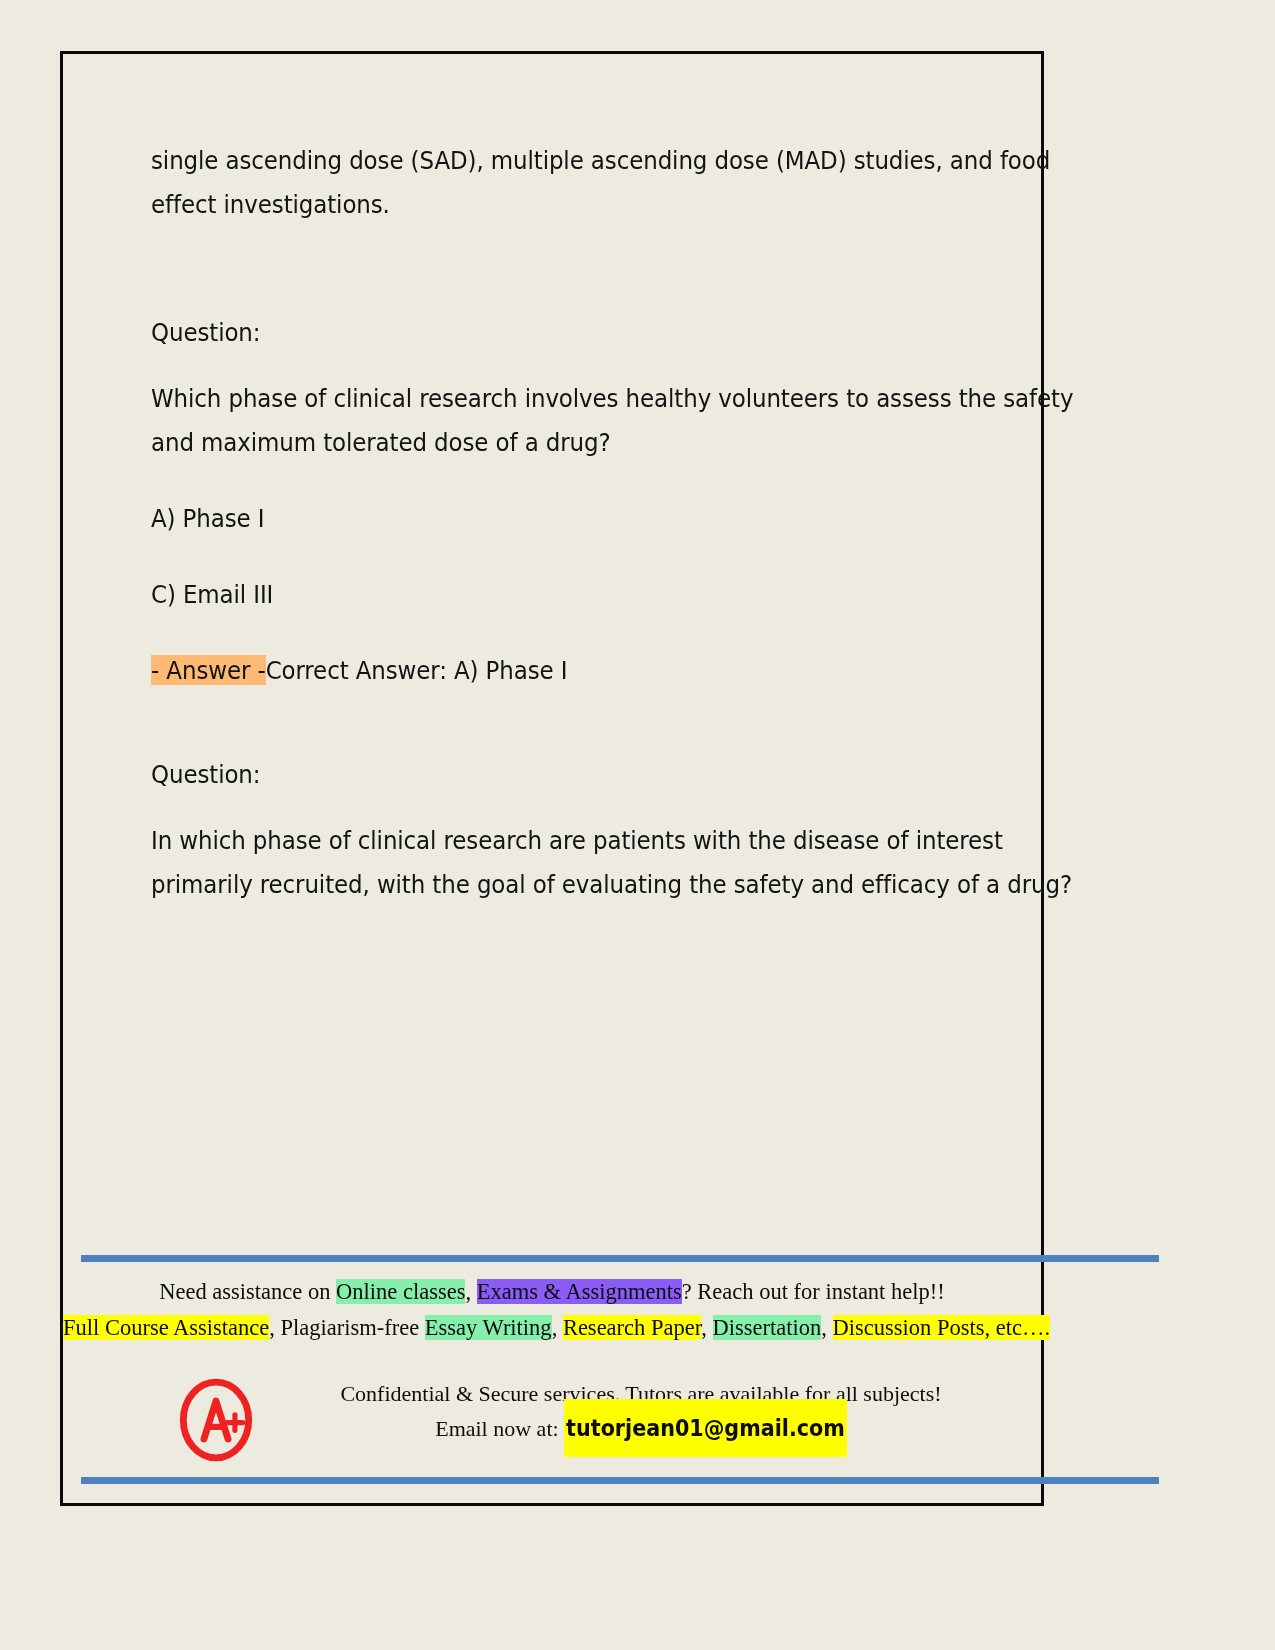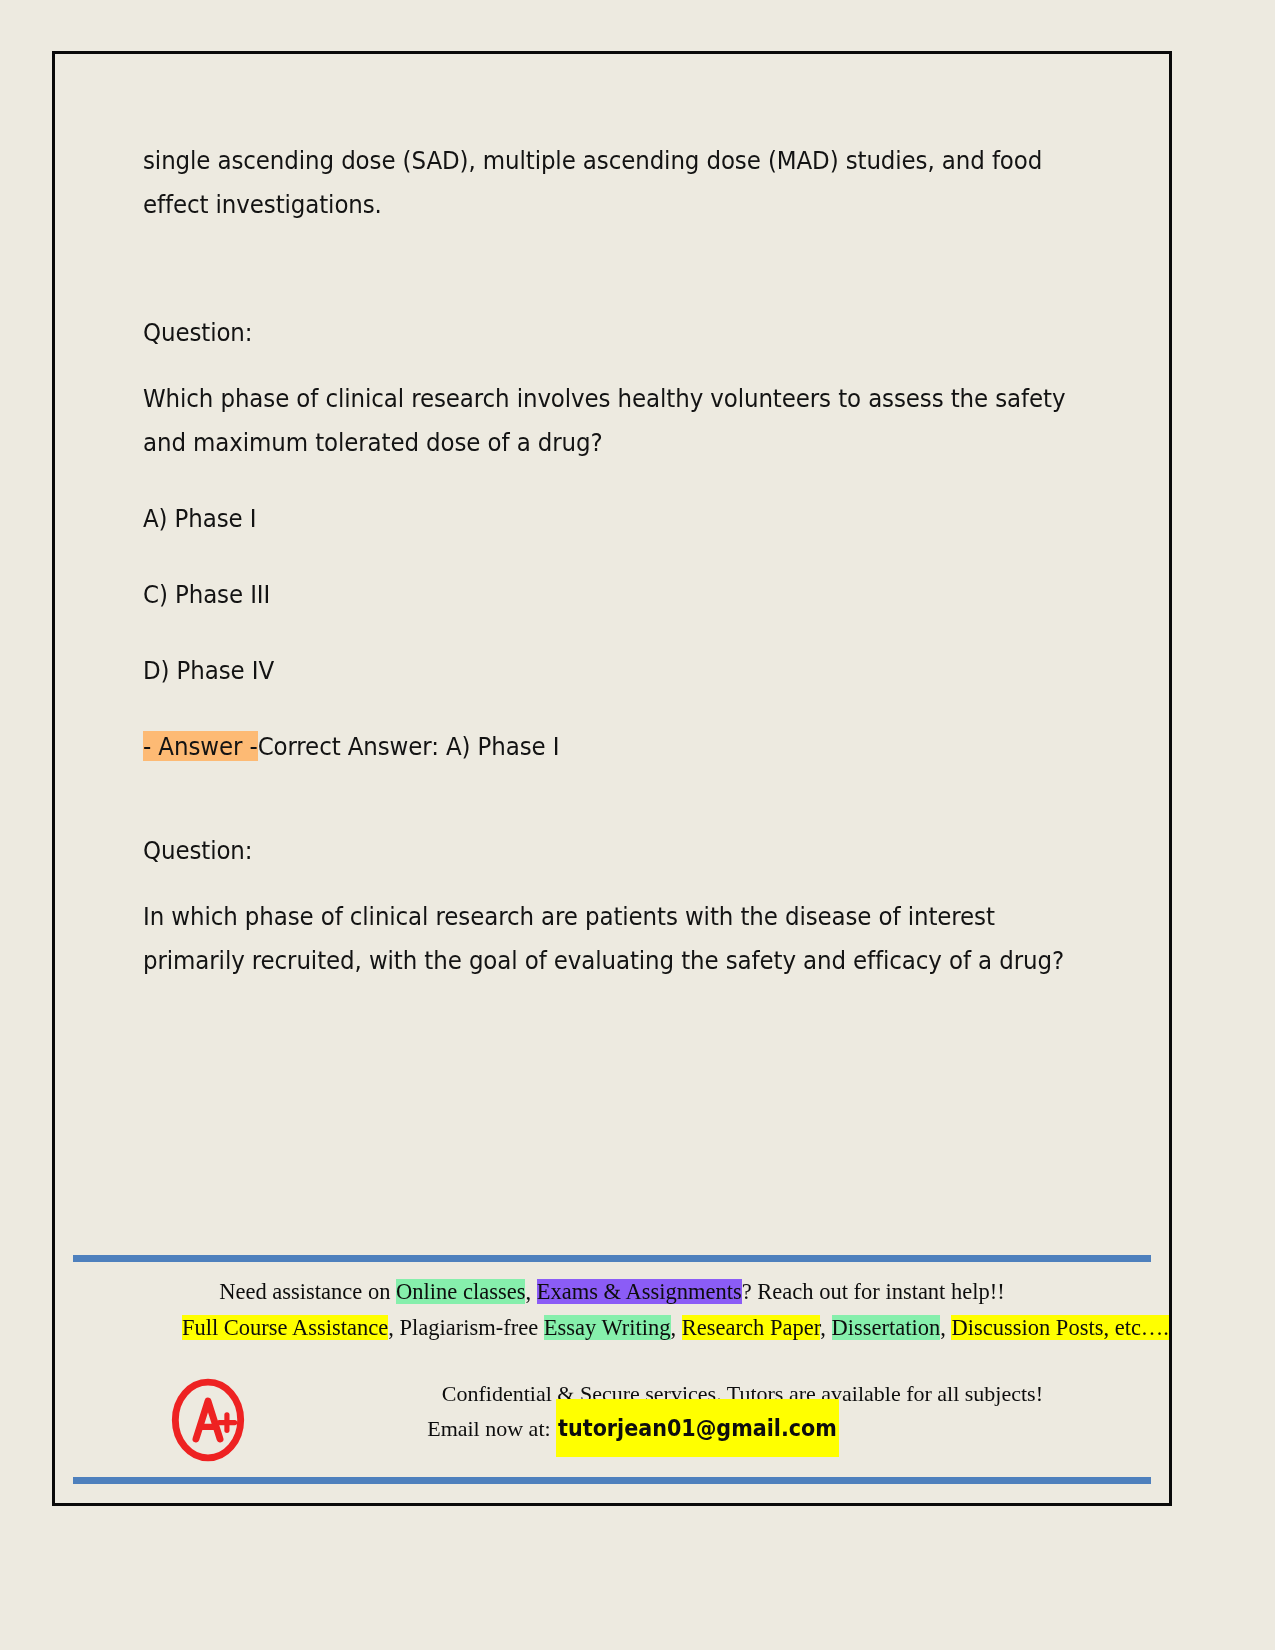--- a/index.html
+++ b/index.html
@@ -4,22 +4,22 @@
 <style>
   * { margin:0; padding:0; box-sizing:border-box; }
   html, body {
     width:1275px; height:1650px;
     background:#EDEAE0;
     font-family:"Liberation Sans", sans-serif;
     -webkit-font-smoothing:antialiased;
   }
   .page {
     position:absolute;
-    left:52px; top:51px;
-    width:1120px; height:1455px;
+    left:60px; top:51px;
+    width:984px; height:1455px;
     border:3px solid #0a0a0a;
     background:#EDEAE0;
   }
   
   .doc-body {
     position:absolute;
     left:88px; top:84px;
     width:950px;
   }
   .para {
@@ -64,21 +64,21 @@
   .f-line2 {
     position:absolute;
     top:60px; left:0; width:100%;
     text-align:right;
     font-size:22.5px;
     white-space:nowrap;
   }
   .f-line3 {
     position:absolute;
     top:126px; left:168px; width:820px;
-    text-align:right;
+    text-align:center;
     font-size:22px;
   }
   .f-line4 {
     position:absolute;
     top:160px; left:168px; width:820px;
     text-align:center;
     font-size:22px;
   }
   .hl-cyan   { background:#86efac; }
   .hl-green  { background:#8b5cf6; }
@@ -106,22 +106,21 @@
 
     <p class="para">single ascending dose (SAD), multiple ascending dose (MAD) studies, and food effect investigations.</p>
 
     <div class="spacer-lg"></div>
 
     <p class="para">Question:</p>
 
     <p class="para">Which phase of clinical research involves healthy volunteers to assess the safety and maximum tolerated dose of a drug?</p>
 
     <p class="para tight">A) Phase I</p>
-    <p class="para tight">C) Phase III</p>
-    <p class="para tight">D) Phase IV</p>
+    <p class="para tight">C) Email III</p>
 
     <p class="para tight"><span class="hl-yellow">- Answer -</span><span>Correct Answer: A) Phase I</span></p>
 
 
     <div class="spacer-md"></div>
 
     <p class="para">Question:</p>
 
     <p class="para">In which phase of clinical research are patients with the disease of interest primarily recruited, with the goal of evaluating the safety and efficacy of a drug?</p>
 

